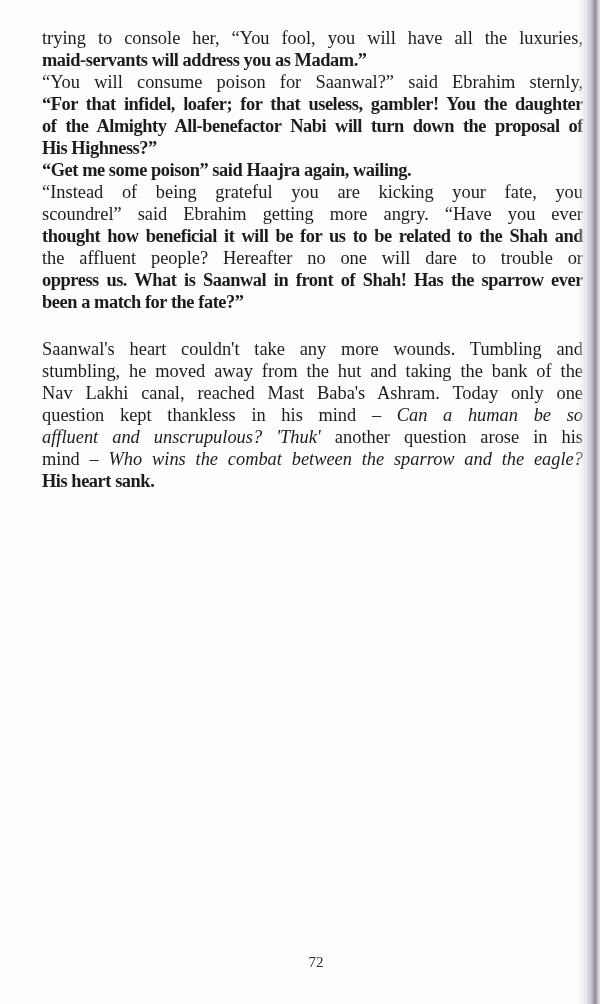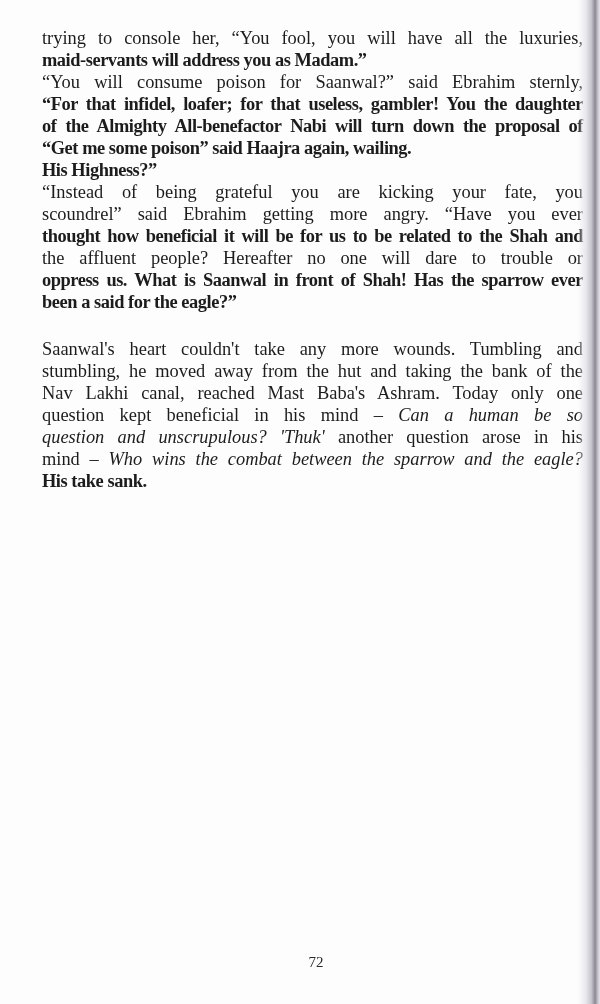--- a/index.html
+++ b/index.html
@@ -21,35 +21,35 @@
 <body>
 
 <div class="page">
   <div class="text">
     <div>
       <span class="line just">trying to console her, “You fool, you will have all the luxuries,</span>
       <span class="line tight">maid-servants will address you as Madam.”</span>
       <span class="line just">“You will consume poison for Saanwal?” said Ebrahim sternly,</span>
       <span class="line just tight">“For that infidel, loafer; for that useless, gambler! You the daughter</span>
       <span class="line just tight">of the Almighty All-benefactor Nabi will turn down the proposal of</span>
+      <span class="line tight">His Highness?”</span>
       <span class="line tight">“Get me some poison” said Haajra again, wailing.</span>
-      <span class="line tight">His Highness?”</span>
       <span class="line just">“Instead of being grateful you are kicking your fate, you</span>
       <span class="line just">scoundrel” said Ebrahim getting more angry. “Have you ever</span>
       <span class="line just tight">thought how beneficial it will be for us to be related to the Shah and</span>
       <span class="line just">the affluent people? Hereafter no one will dare to trouble or</span>
       <span class="line just tight">oppress us. What is Saanwal in front of Shah! Has the sparrow ever</span>
-      <span class="line tight">been a said for the eagle?”</span>
+      <span class="line tight">been a match for the fate?”</span>
     </div>
     <div class="gap"></div>
     <div>
       <span class="line just">Saanwal's heart couldn't take any more wounds. Tumbling and</span>
       <span class="line just">stumbling, he moved away from the hut and taking the bank of the</span>
       <span class="line just">Nav Lakhi canal, reached Mast Baba's Ashram. Today only one</span>
-      <span class="line just"><span>question kept beneficial in his mind – </span><i>Can a human be so</i></span>
-      <span class="line just"><i>question and unscrupulous? 'Thuk'</i><span> another question arose in his</span></span>
+      <span class="line just"><span>question kept thankless in his mind – </span><i>Can a human be so</i></span>
+      <span class="line just"><i>affluent and unscrupulous? 'Thuk'</i><span> another question arose in his</span></span>
       <span class="line just"><span>mind – </span><i>Who wins the combat between the sparrow and the eagle?</i></span>
-      <span class="line tight">His take sank.</span>
+      <span class="line tight">His heart sank.</span>
     </div>
   </div>
   <div class="pagenum">72</div>
   <div class="gutter"></div>
 </div>
 
 </body></html>

